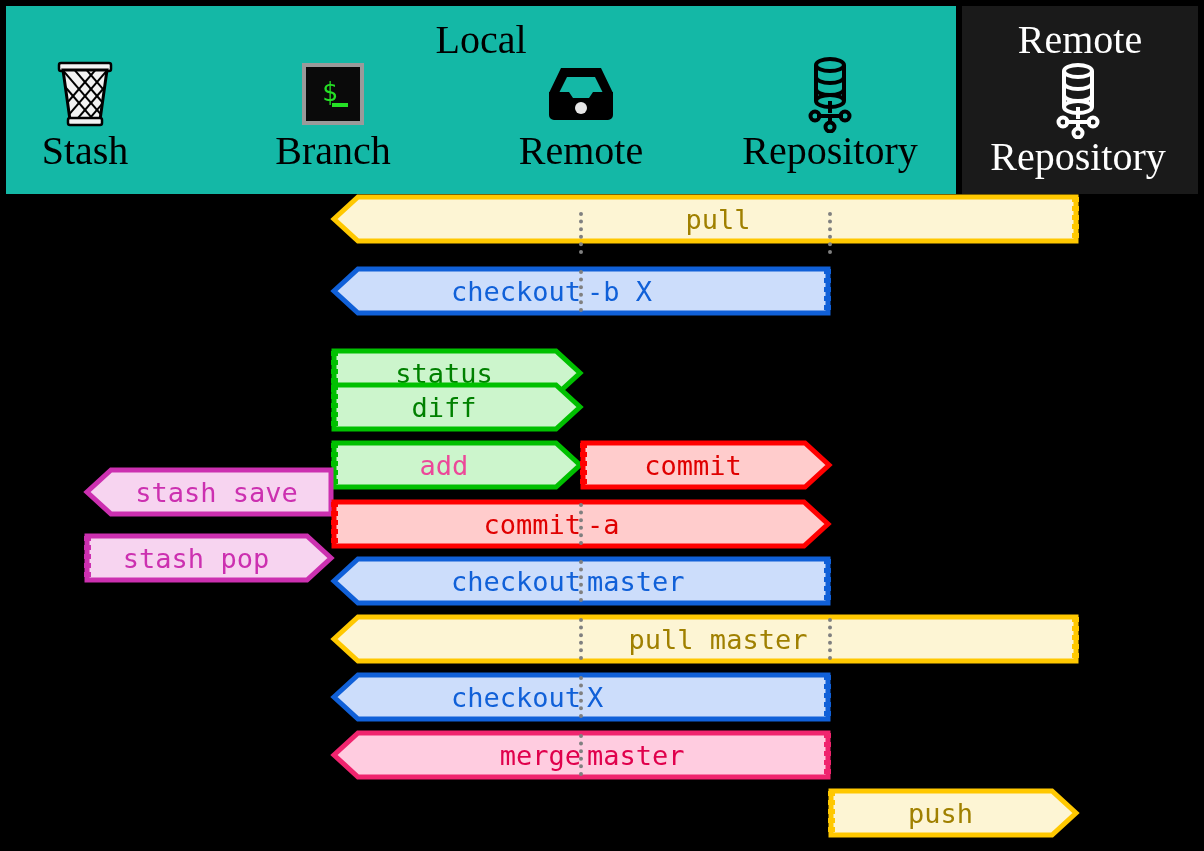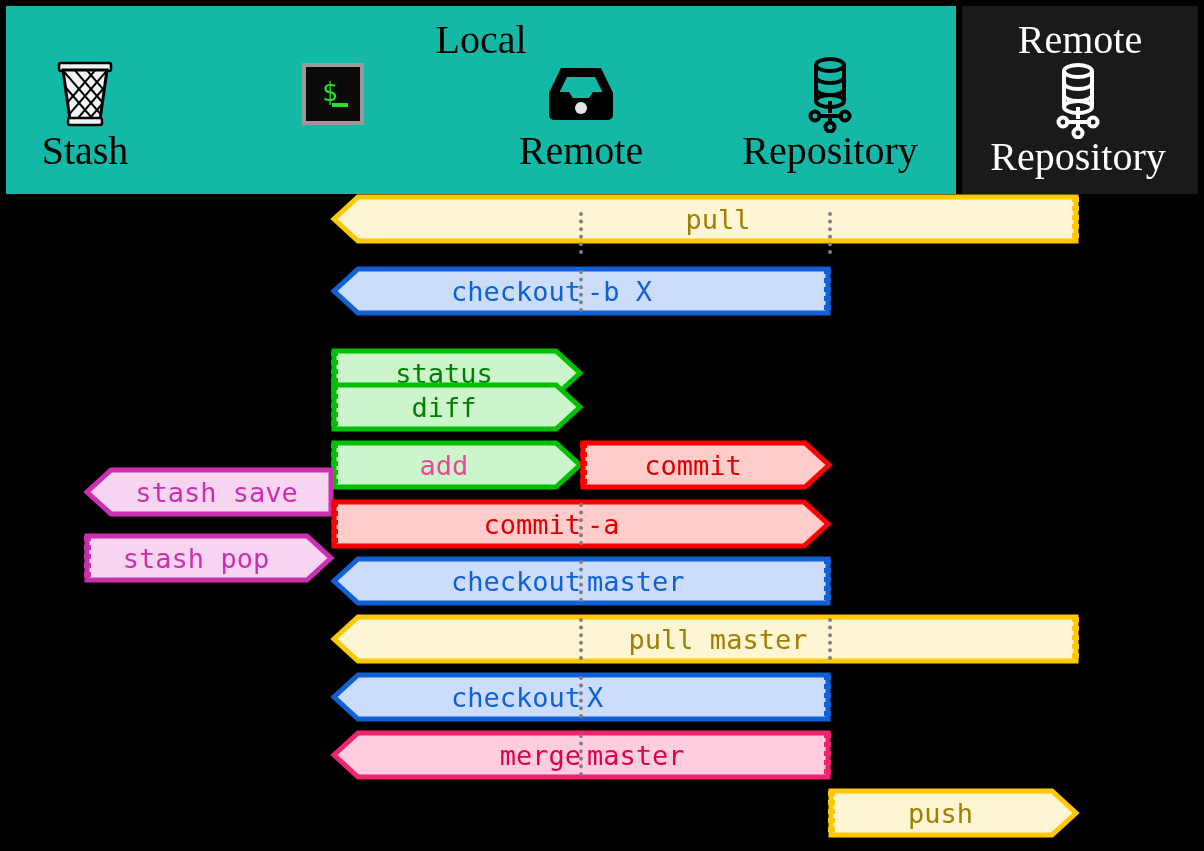--- a/index.html
+++ b/index.html
@@ -161,20 +161,21 @@
     </div>
 
     <div class="col" id="col-branch" style="left: 227px;">
       <div class="col-icon">
         <svg width="62" height="62" viewBox="0 0 62 62">
           <rect x="2" y="2" width="58" height="58" fill="#0A0A0A" stroke="#9A9A9A" stroke-width="4"></rect>
           <text x="20" y="38" font-family="DejaVu Sans Mono, monospace" font-size="26" fill="#25E025">$</text>
           <rect x="30" y="40" width="16" height="4" fill="#25E025"></rect>
         </svg>
       </div>
+      <div class="col-label">Branch</div>
     </div>
 
     <div class="col" id="col-stage" style="left: 475px;">
       <div class="col-icon">
         <svg width="72" height="58" viewBox="0 0 72 58">
           <path d="M16 3 L56 3 L68 28 L58 28 L50 12 L22 12 L14 28 L4 28 Z" fill="#000"></path>
           <path d="M4 27 L24 27 L28 33 L44 33 L48 27 L68 27 L68 50 a5 5 0 0 1 -5 5 L9 55 a5 5 0 0 1 -5 -5 Z" fill="#000"></path>
           <circle cx="36" cy="43" r="6" fill="#E6E6E6"></circle>
         </svg>
       </div>

